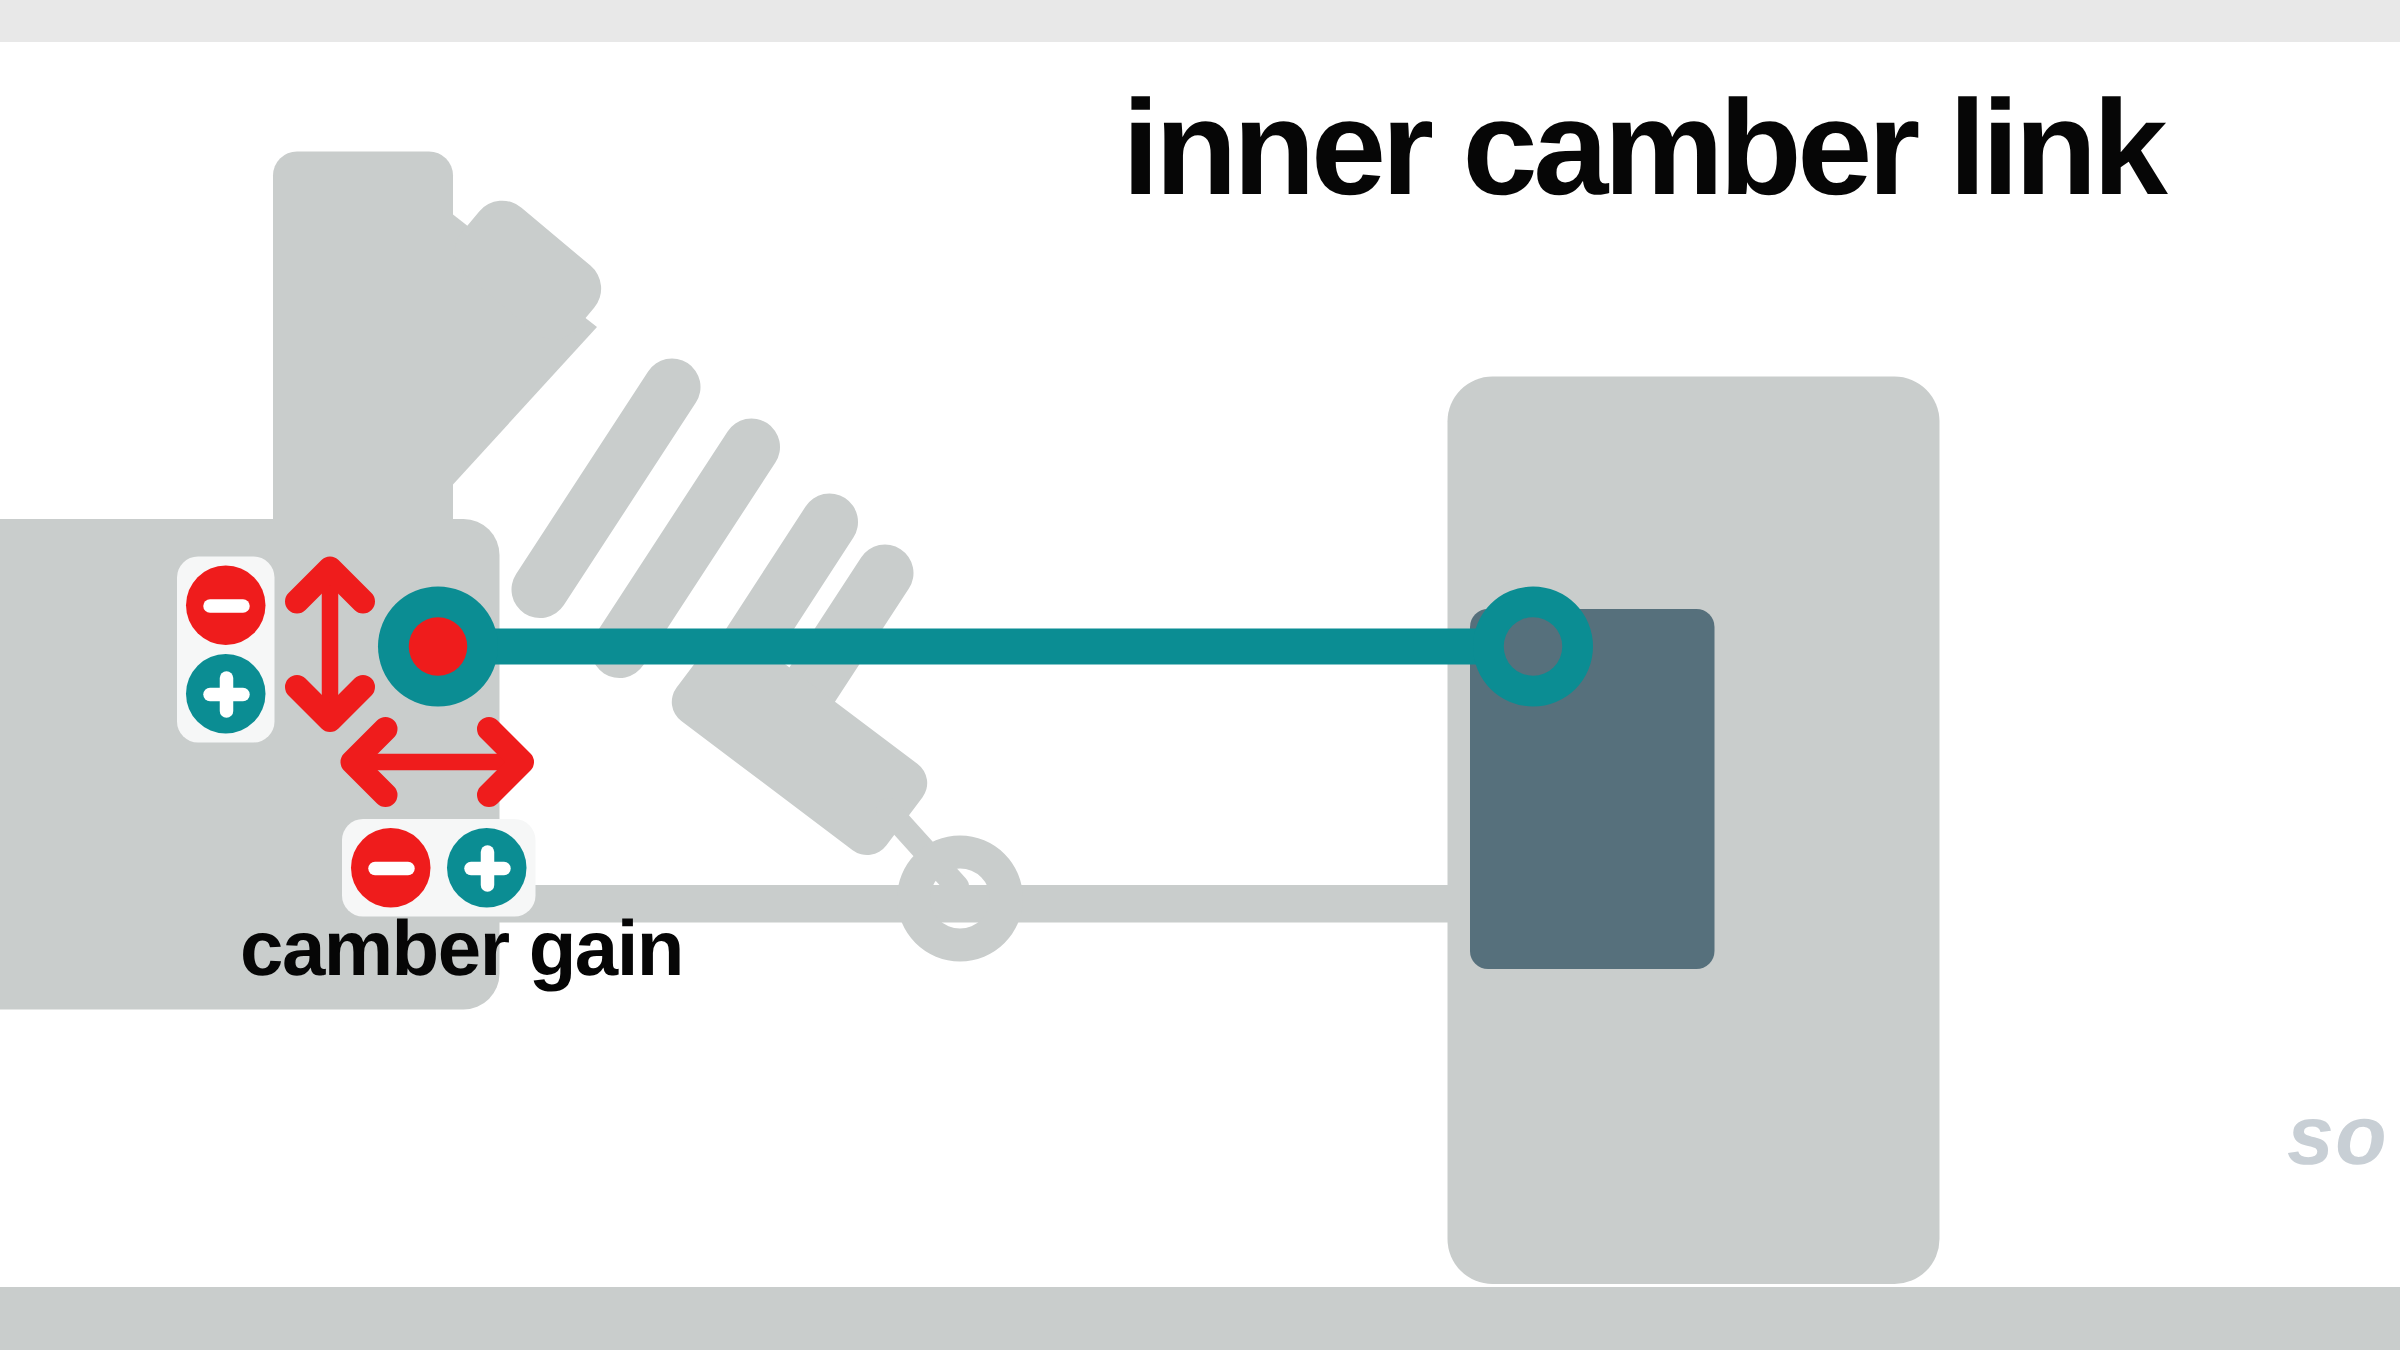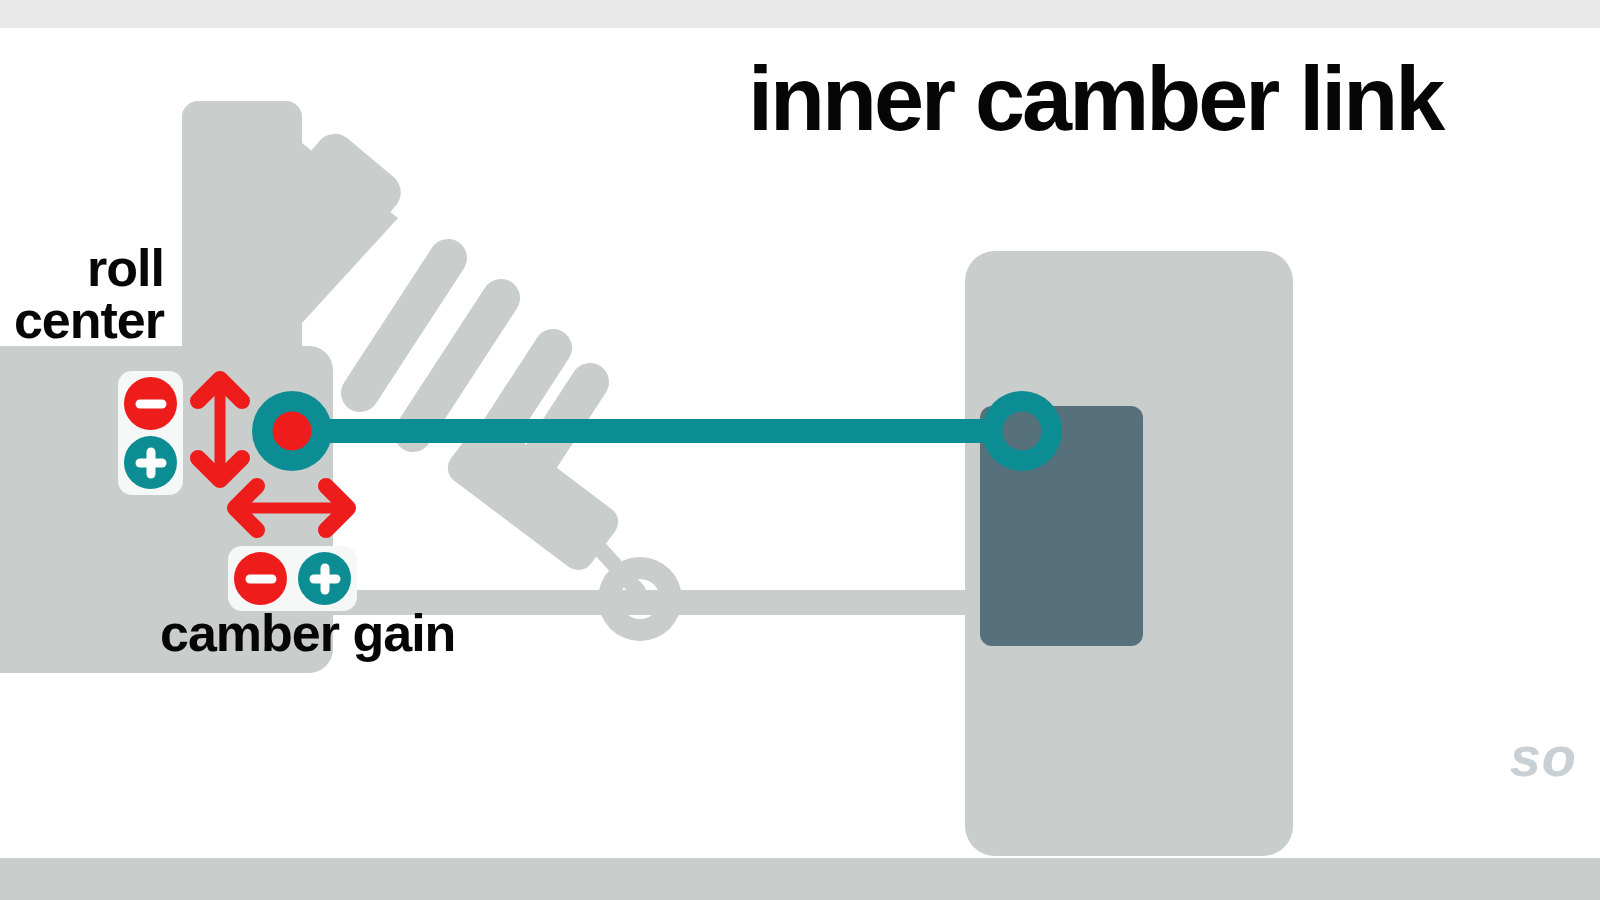--- a/index.html
+++ b/index.html
@@ -26,21 +26,21 @@
     font-size:90px;font-weight:800;letter-spacing:-3px;
     color:var(--text-black);white-space:nowrap;line-height:1.0;
   }
   .label{
     color:var(--text-black);font-weight:800;
     font-size:52px;letter-spacing:-1px;line-height:1.0;white-space:pre-line;
   }
   .label-roll{left:0;top:214px;width:164px;text-align:right;}
   .label-camber{left:160px;top:579px;white-space:nowrap;}
   .watermark{
-    right:23px;top:702px;text-align:right;
+    right:8px;top:702px;text-align:right;
     font-size:56px;line-height:0.95;font-style:italic;font-weight:800;
     letter-spacing:1px;color:var(--watermark-gray);
   }
   .panel{
     position:absolute;background:var(--panel-white);border-radius:14px;
     display:flex;align-items:center;justify-content:space-between;
     box-sizing:border-box;padding:6px;
   }
   .panel-roll{left:118px;top:343px;width:65px;height:124px;flex-direction:column;}
   .panel-camber{left:228px;top:518px;width:129px;height:65px;flex-direction:row;}
@@ -128,19 +128,18 @@
     <div class="badge badge-red">
       <span class="glyph glyph-minus"></span>
     </div>
     <div class="badge badge-teal">
       <span class="glyph glyph-plus"></span>
     </div>
   </div>
 
   <div class="overlay title">inner camber link</div>
 
-  <div class="overlay label label-roll"><span>roll</span><br><span>center</span></div>
 
   <div class="overlay label label-camber">camber gain</div>
 
   <div class="overlay watermark"><span>so</span><br></div>
 
 </div>
 
 </body></html>

